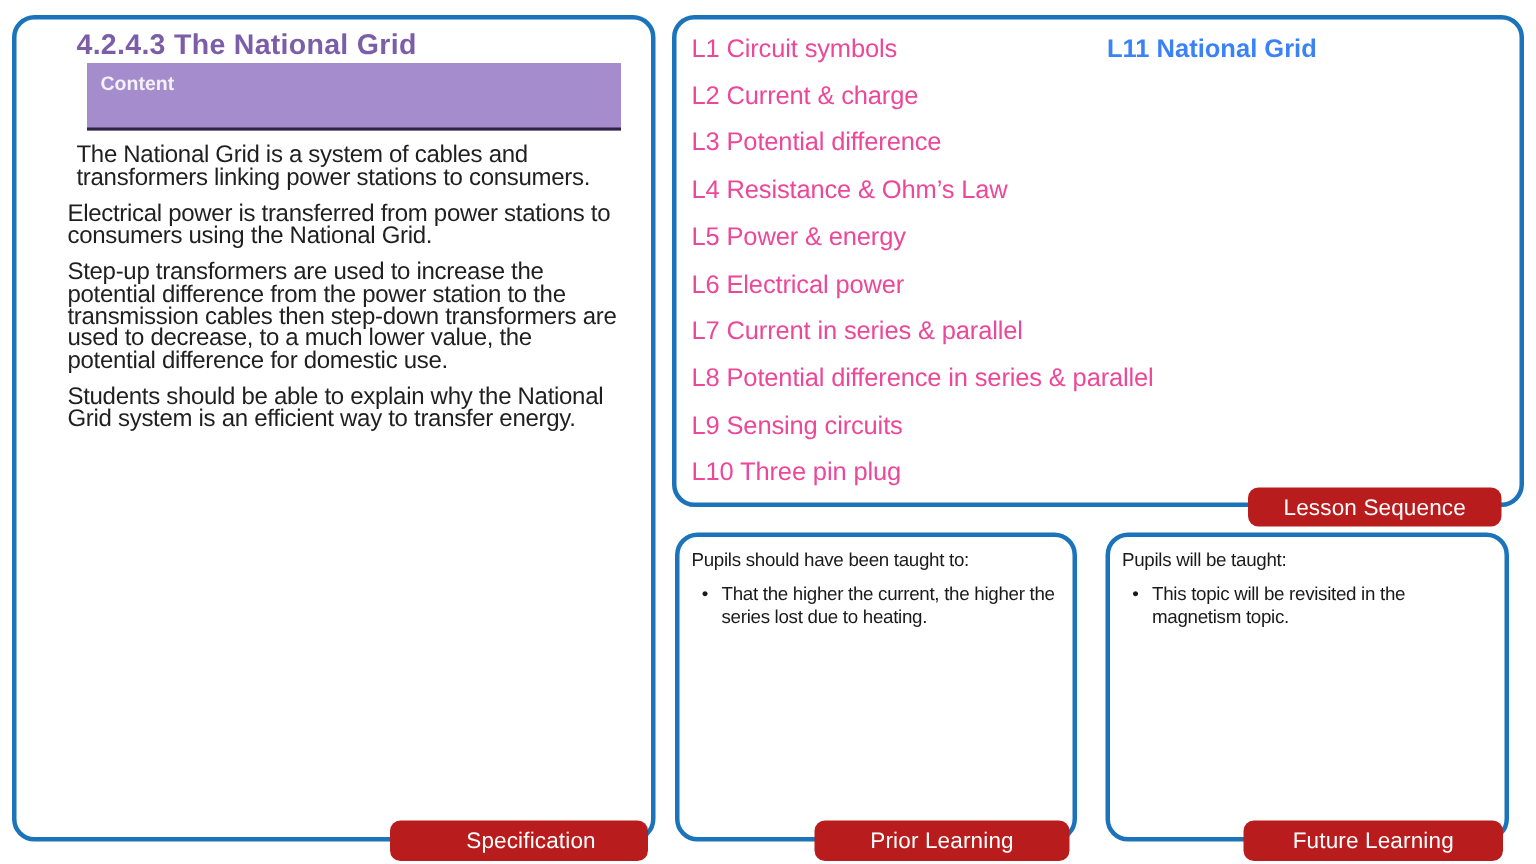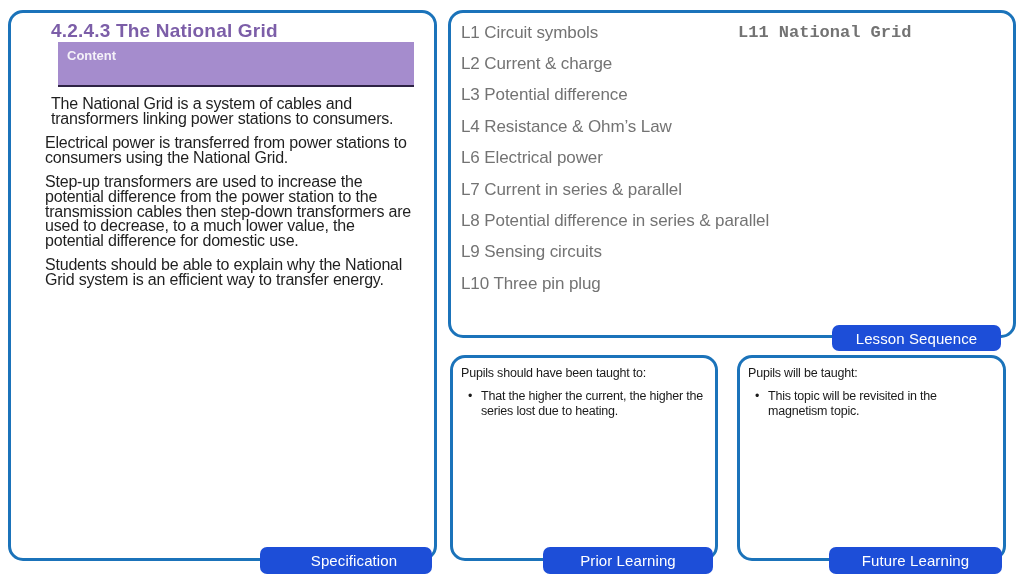--- a/index.html
+++ b/index.html
@@ -36,43 +36,43 @@
     font-size: 16px; line-height: 14.6px; letter-spacing: -0.2px; color: #1f1f1f;
   }
   .spec-body p { margin: 0 0 10px 0; }
   .spec-body p.cell-indent { padding-left: 6px; }
 
   
   .lesson-panel { left: 448px; top: 10px; width: 568px; height: 328px; }
   .lesson-list { position: absolute; left: 10px; top: 4px; }
   .lesson-item {
     height: 31.4px; display: flex; align-items: center;
-    font-size: 17px; color: #737373; letter-spacing: -0.1px;
+    font-size: 17px; color: #ec4899; letter-spacing: -0.1px;
   }
   .lesson-title {
     position: absolute; left: 287px; top: 10px;
-    font-size: 17px; font-weight: bold; color: #737373; font-family: Liberation Mono, monospace;
+    font-size: 17px; font-weight: bold; color: #3b82f6;
   }
 
   
   .prior-panel  { left: 450px; top: 355px; width: 268px; height: 206px; }
   .future-panel { left: 737px; top: 355px; width: 269px; height: 206px; }
   .pf-intro {
     position: absolute; left: 8px; top: 8px;
     font-size: 12.5px; color: #1a1a1a; letter-spacing: -0.2px;
   }
   .pf-bullets { position: absolute; left: 6px; top: 31px; right: 10px; }
   .bullet-row { display: flex; font-size: 12.5px; line-height: 14.6px; letter-spacing: -0.2px; color: #1a1a1a; }
   .bullet-row::before { content: "\2022"; width: 22px; flex: 0 0 22px; text-align: center; }
   .bullet-text { flex: 1; }
 
   
   .badge {
     position: absolute; z-index: 5;
-    background: #1d4ed8; color: #ffffff;
+    background: #b91c1c; color: #ffffff;
     border-radius: 7px;
     display: flex; align-items: center; justify-content: center;
     font-size: 15px; letter-spacing: 0.1px;
   }
   .badge-lesson { left: 832px; top: 325px; width: 169px; height: 26px; }
   .badge-spec   { left: 260px; top: 547px; width: 172px; height: 27px; padding-left: 16px; }
   .badge-prior  { left: 543px; top: 547px; width: 170px; height: 27px; }
   .badge-future { left: 829px; top: 547px; width: 173px; height: 27px; }
 </style>
 </head>
@@ -93,20 +93,21 @@
     </div>
   </section>
 
   <section class="panel lesson-panel">
     <div class="lesson-title">L11 National Grid</div>
     <div class="lesson-list">
       <div class="lesson-item">L1 Circuit symbols</div>
       <div class="lesson-item">L2 Current &amp; charge</div>
       <div class="lesson-item">L3 Potential difference</div>
       <div class="lesson-item">L4 Resistance &amp; Ohm’s Law</div>
+      <div class="lesson-item">L5 Power &amp; energy</div>
       <div class="lesson-item">L6 Electrical power</div>
       <div class="lesson-item">L7 Current in series &amp; parallel</div>
       <div class="lesson-item">L8 Potential difference in series &amp; parallel</div>
       <div class="lesson-item">L9 Sensing circuits</div>
       <div class="lesson-item">L10 Three pin plug</div>
     </div>
   </section>
 
   <section class="panel prior-panel">
     <div class="pf-intro">Pupils should have been taught to:</div>

